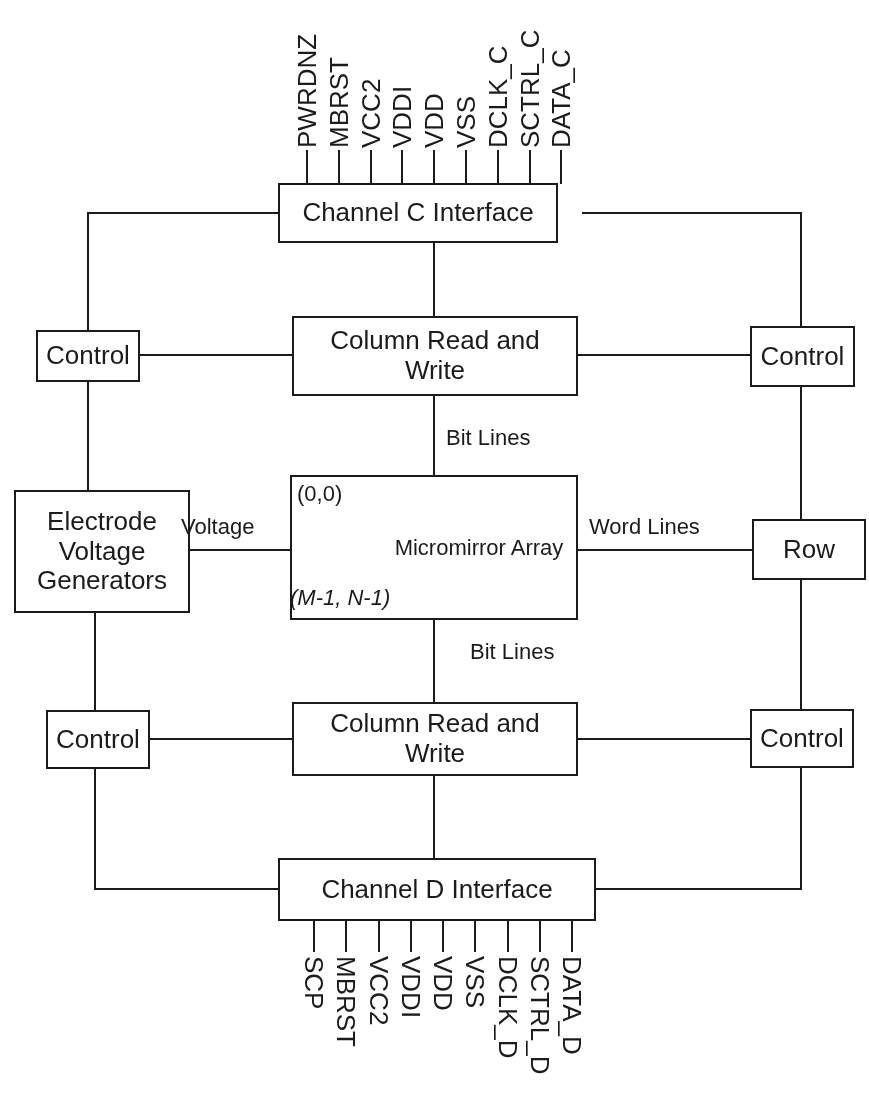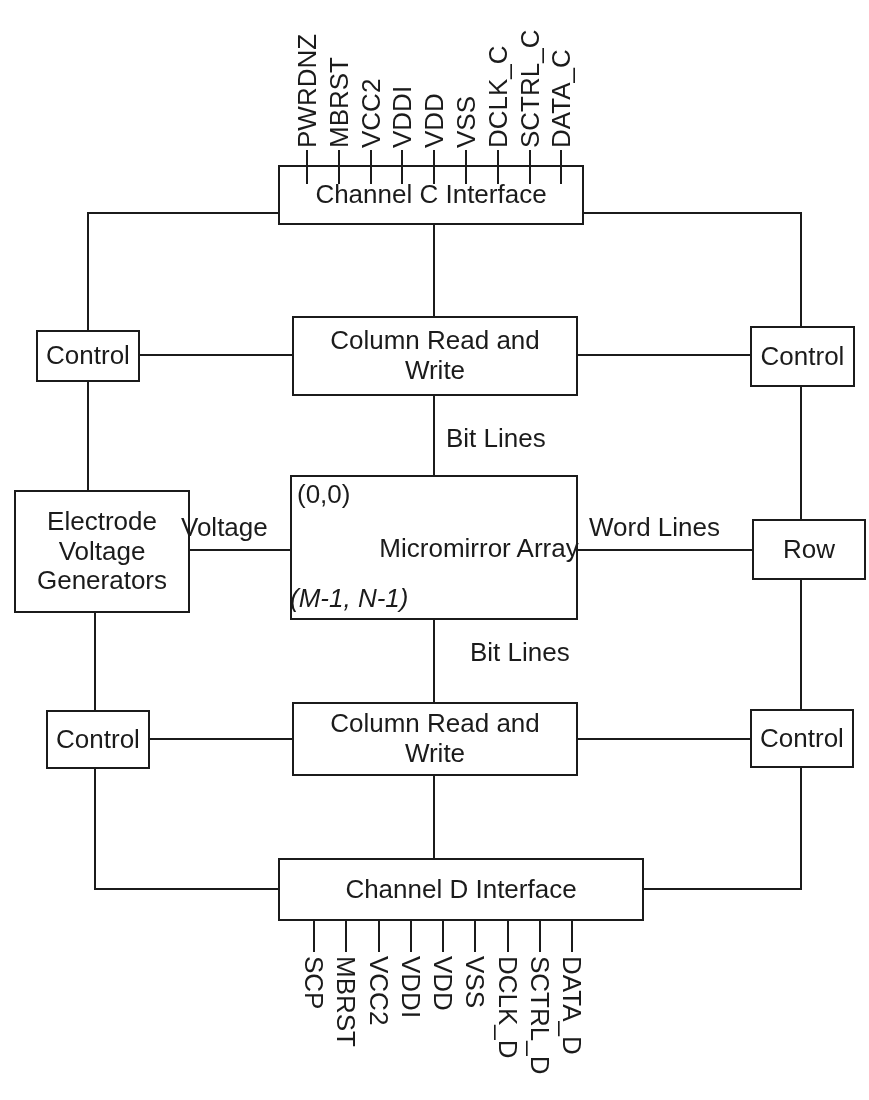--- a/index.html
+++ b/index.html
@@ -26,33 +26,33 @@
     position:absolute;
     box-sizing:border-box;
     border:2px solid var(--line);
     background:var(--boxfill);
     display:flex;align-items:center;justify-content:center;
     text-align:center;
     font-size:26px;line-height:1.15;
     z-index:2;
     padding:2px 6px;
   }
-  .b-channel-c   {left:278px;top:165px;width:306px;height:60px;}
+  .b-channel-c   {left:278px;top:183px;width:280px;height:60px;}
   .b-colrw-top   {left:292px;top:316px;width:286px;height:80px;}
   .b-control-tl  {left:36px; top:330px;width:104px;height:52px;}
   .b-control-tr  {left:750px;top:326px;width:105px;height:61px;}
   .b-evg         {left:14px; top:490px;width:176px;height:123px;}
   .b-mirror      {left:290px;top:475px;width:288px;height:145px;}
   .b-row         {left:752px;top:519px;width:114px;height:61px;}
   .b-control-bl  {left:46px; top:710px;width:104px;height:59px;}
   .b-control-br  {left:750px;top:709px;width:104px;height:59px;}
   .b-colrw-bot   {left:292px;top:702px;width:286px;height:74px;}
-  .b-channel-d   {left:278px;top:858px;width:366px;height:63px;}
-  
-  .anno{position:absolute;z-index:3;font-size:26px;line-height:30px;white-space:nowrap;}
+  .b-channel-d   {left:278px;top:858px;width:318px;height:63px;}
+  
+  .anno{position:absolute;z-index:3;font-size:22px;line-height:30px;white-space:nowrap;}
   .a-origin   {left:297px;top:479px;}
   .a-mirror   {left:290px;top:533px;width:288px;text-align:center;margin-left:45px;}
   .a-extent   {left:290px;top:583px;width:280px;font-style:italic;}
   
   .a-bitlines-top{left:446px;top:423px;}
   .a-voltages    {left:181px;top:512px;}
   .a-wordlines   {left:589px;top:512px;}
   .a-bitlines-bot{left:470px;top:637px;}
   
   .pin{position:absolute;z-index:2;}

